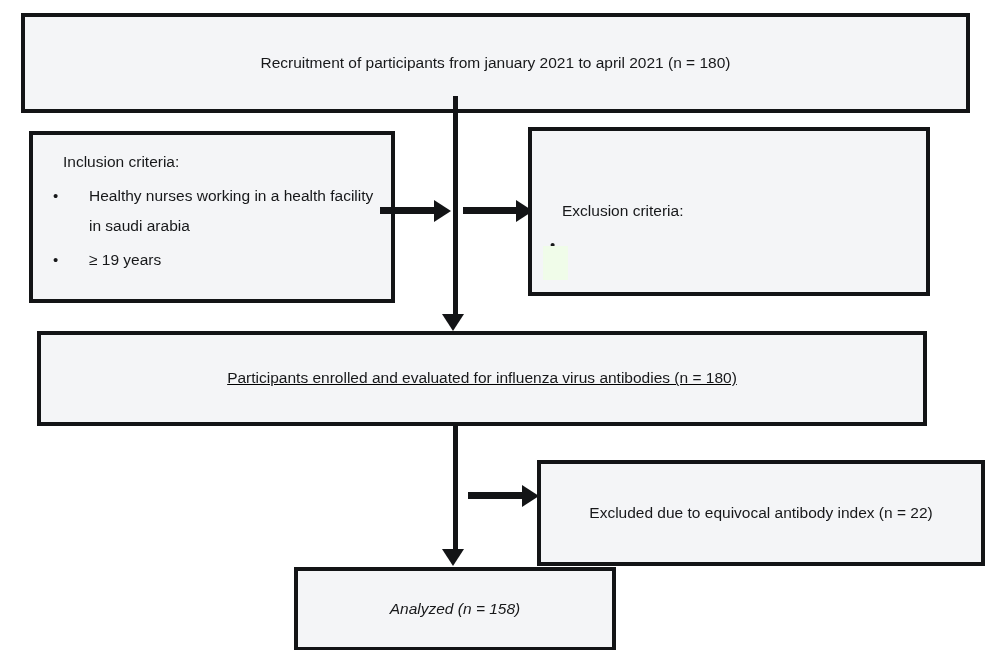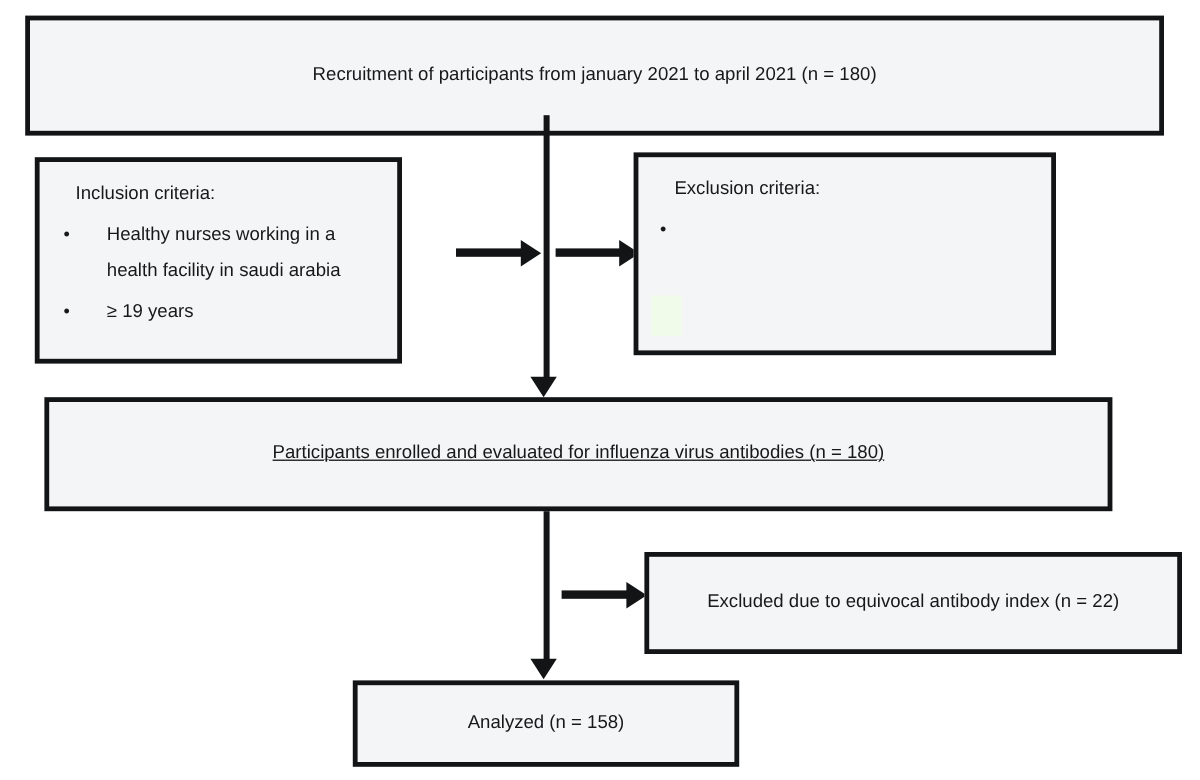--- a/index.html
+++ b/index.html
@@ -107,21 +107,21 @@
 
 <div id="flowchart">
 
   <div class="node" style="left:9px; top:13px; width:949px; height:100px;margin-left:12px;">
     <span class="node-center">Recruitment of participants from january 2021 to april 2021 (n = 180)</span>
   </div>
 
   <div class="vline" style="left:453px; top:96px; height:222px;"></div>
   <div class="arrow-down" style="left:442px; top:314px;"></div>
 
-  <div class="node" style="left:29px; top:131px; width:306px; height:172px; align-items:flex-start; justify-content:center;">
+  <div class="node" style="left:29px; top:131px; width:366px; height:172px; align-items:flex-start; justify-content:center;">
     <div class="criteria">
       <div class="criteria-title">Inclusion criteria:</div>
       <ul class="criteria-list incl-list">
         <li class="gap-li">
           <span class="bullet">•</span>
           <span class="li-text">Healthy nurses working in a health facility in saudi arabia</span>
         </li>
         <li>
           <span class="bullet">•</span>
           <span class="li-text">≥ 19 years</span>
@@ -129,21 +129,21 @@
       </ul>
     </div>
   </div>
 
   <div class="hline" style="left:380px; top:207px; width:55px;"></div>
   <div class="arrow-right" style="left:434px; top:200px;"></div>
 
   <div class="hline" style="left:463px; top:207px; width:54px;"></div>
   <div class="arrow-right" style="left:516px; top:200px;"></div>
 
-  <div class="node" style="left:528px; top:127px; width:352px; height:169px; align-items:flex-start; justify-content:flex-start;">
+  <div class="node" style="left:528px; top:127px; width:402px; height:169px; align-items:center; justify-content:flex-start;">
     <div class="criteria">
       <div class="criteria-title">Exclusion criteria:</div>
       <ul class="criteria-list excl-list">
         <li>
           <span class="bullet">•</span>
         </li>
       </ul>
     </div>
   </div>
   <div class="tint-box" style="left:543px; top:246px; width:25px; height:34px;"></div>
@@ -151,21 +151,21 @@
   <div class="node" style="left:37px; top:331px; width:890px; height:95px;text-decoration:underline;">
     <span class="node-center">Participants enrolled and evaluated for influenza virus antibodies (n = 180)</span>
   </div>
 
   <div class="vline" style="left:453px; top:426px; height:125px;"></div>
   <div class="arrow-down" style="left:442px; top:549px;"></div>
 
   <div class="hline" style="left:468px; top:492px; width:55px;"></div>
   <div class="arrow-right" style="left:522px; top:485px;"></div>
 
-  <div class="node" style="left:537px; top:460px; width:448px; height:85px;">
+  <div class="node" style="left:537px; top:460px; width:448px; height:106px;">
     <span class="node-center">Excluded due to equivocal antibody index (n = 22)</span>
   </div>
 
-  <div class="node" style="left:294px; top:567px; width:322px; height:72px;">
+  <div class="node" style="left:294px; top:567px; width:322px; height:84px;font-style:italic;">
     <span class="node-center">Analyzed (n = 158)</span>
   </div>
 
 </div>
 
 </body></html>

